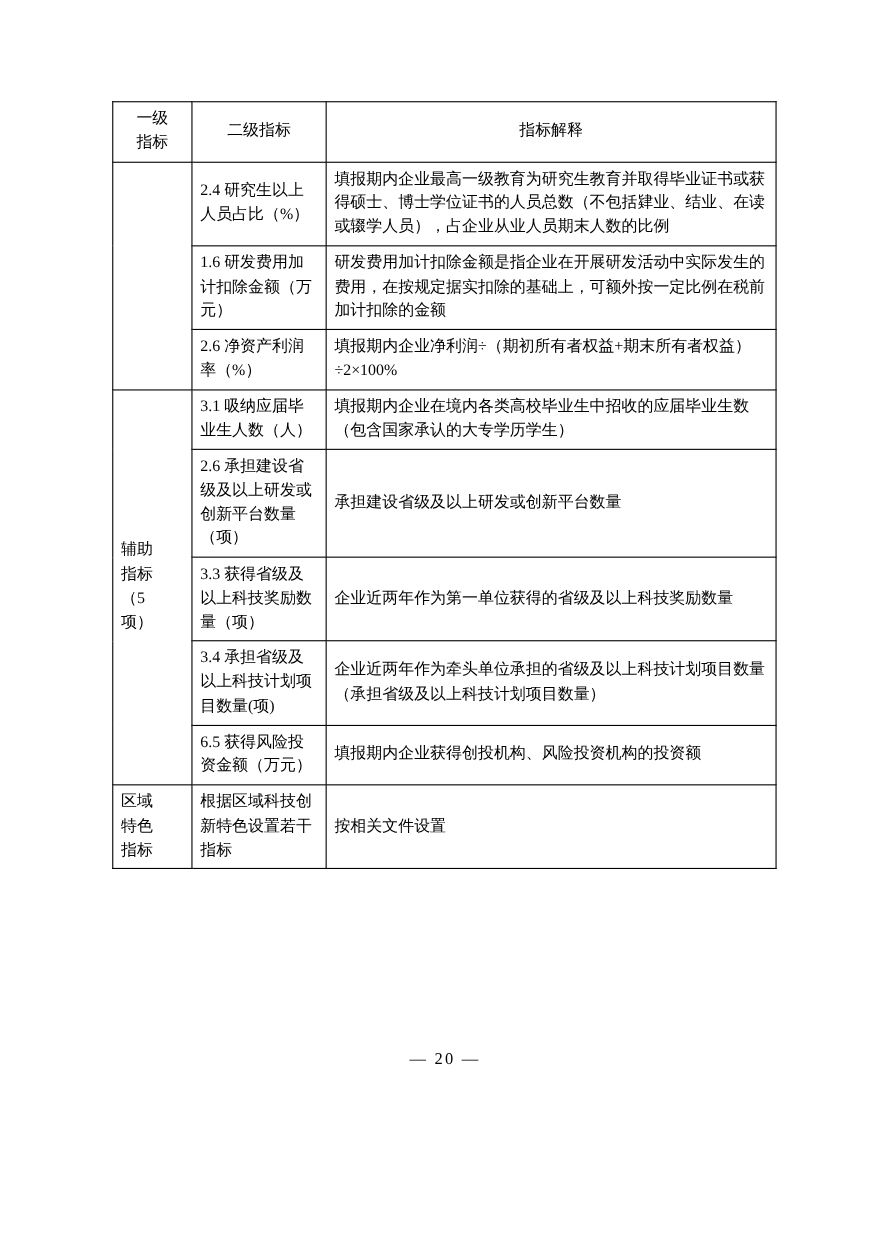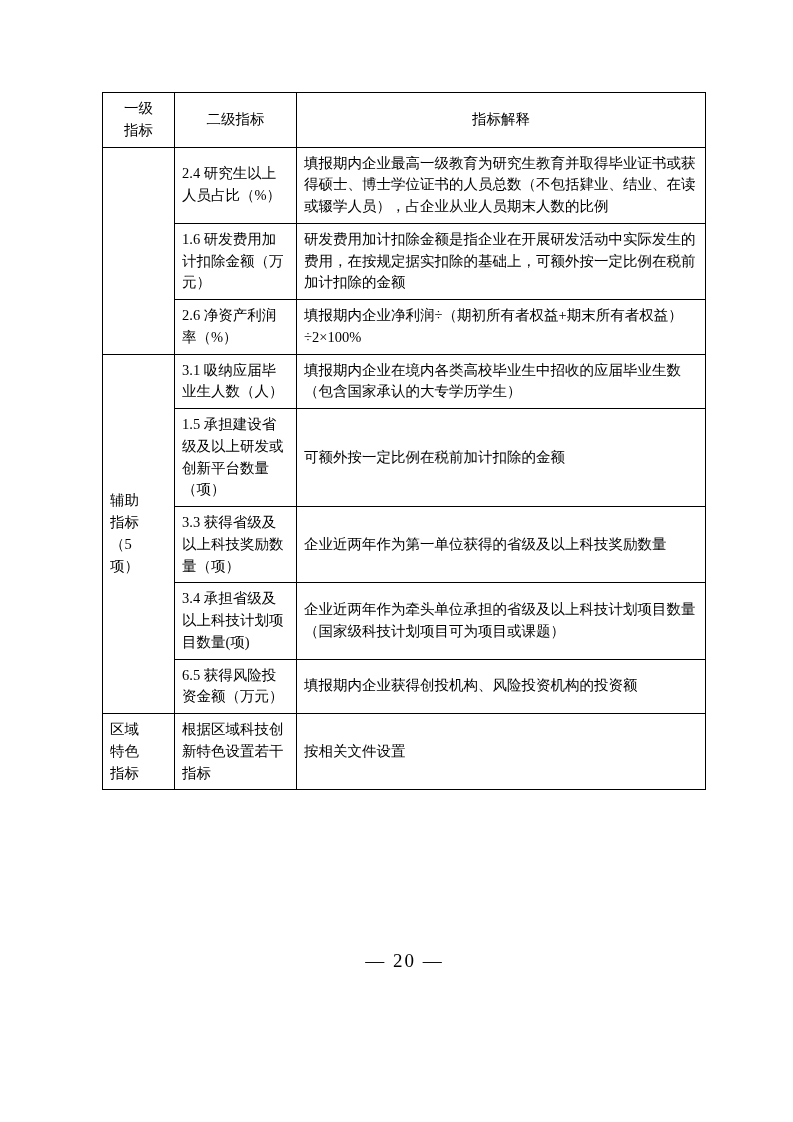--- a/index.html
+++ b/index.html
@@ -64,21 +64,21 @@
     font-size: 14.5px;
     line-height: 1.5;
     margin-left: 36px;
   }
   .footer {
     position: absolute;
     left: 16px;
     right: 0;
     bottom: 56px;
     text-align: center;
-    font-size: 19px;
+    font-size: 15px;
     letter-spacing: 2px;
   }
   .nowrapish { white-space: pre-wrap; }
 </style>
 </head>
 <body>
 
 <div class="page">
 
   <table class="indicator-table">
@@ -113,30 +113,30 @@
 
       <tr>
         <td class="l1-cell nowrapish" rowspan="5">辅助
 指标
 （5
 项）</td>
         <td class="lvl2">3.1 吸纳应届毕业生人数（人）</td>
         <td class="cell-just">填报期内企业在境内各类高校毕业生中招收的应届毕业生数（包含国家承认的大专学历学生）</td>
       </tr>
       <tr>
-        <td class="lvl2">1.5 承担建设省级及以上研发或创新平台数量（项）</td>
-        <td class="cell-just">可额外按一定比例在税前加计扣除的金额</td>
+        <td class="lvl2">2.6 承担建设省级及以上研发或创新平台数量（项）</td>
+        <td class="cell-just">承担建设省级及以上研发或创新平台数量</td>
       </tr>
       <tr>
         <td class="lvl2">3.3 获得省级及以上科技奖励数量（项）</td>
         <td class="cell-just">企业近两年作为第一单位获得的省级及以上科技奖励数量</td>
       </tr>
       <tr>
         <td class="lvl2">3.4 承担省级及以上科技计划项目数量(项)</td>
-        <td class="cell-just">企业近两年作为牵头单位承担的省级及以上科技计划项目数量（国家级科技计划项目可为项目或课题）</td>
+        <td class="cell-just">企业近两年作为牵头单位承担的省级及以上科技计划项目数量（承担省级及以上科技计划项目数量）</td>
       </tr>
       <tr>
         <td class="lvl2">6.5 获得风险投资金额（万元）</td>
         <td class="cell-just">填报期内企业获得创投机构、风险投资机构的投资额</td>
       </tr>
 
       <tr>
         <td class="l1-cell nowrapish" rowspan="1">区域
 特色
 指标</td>

